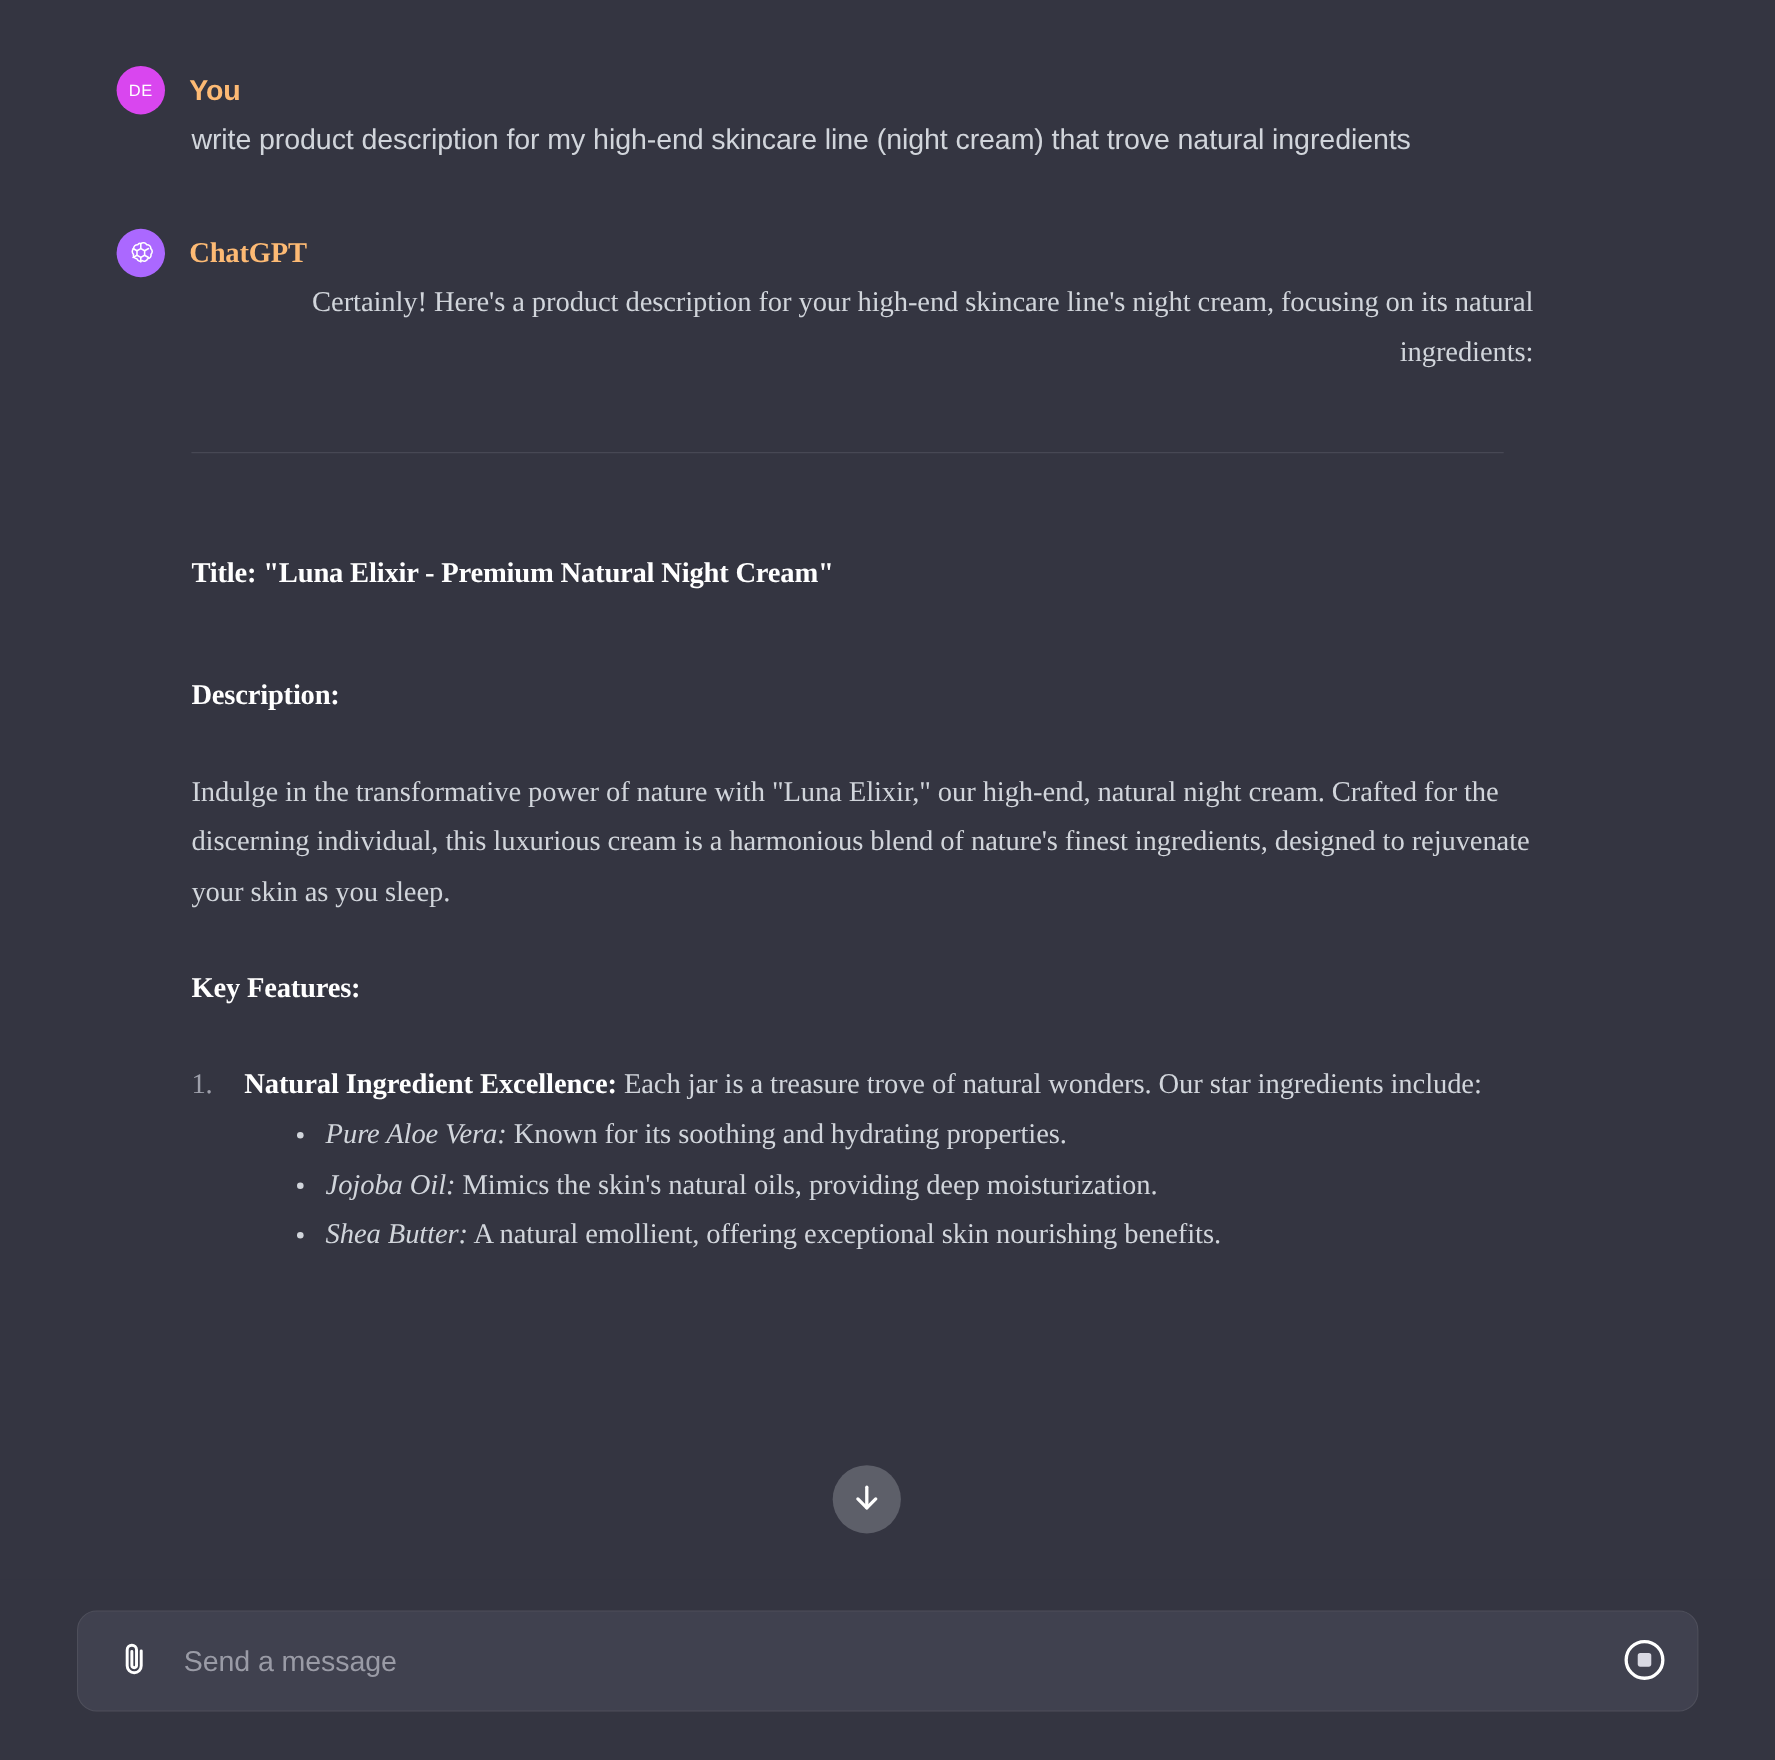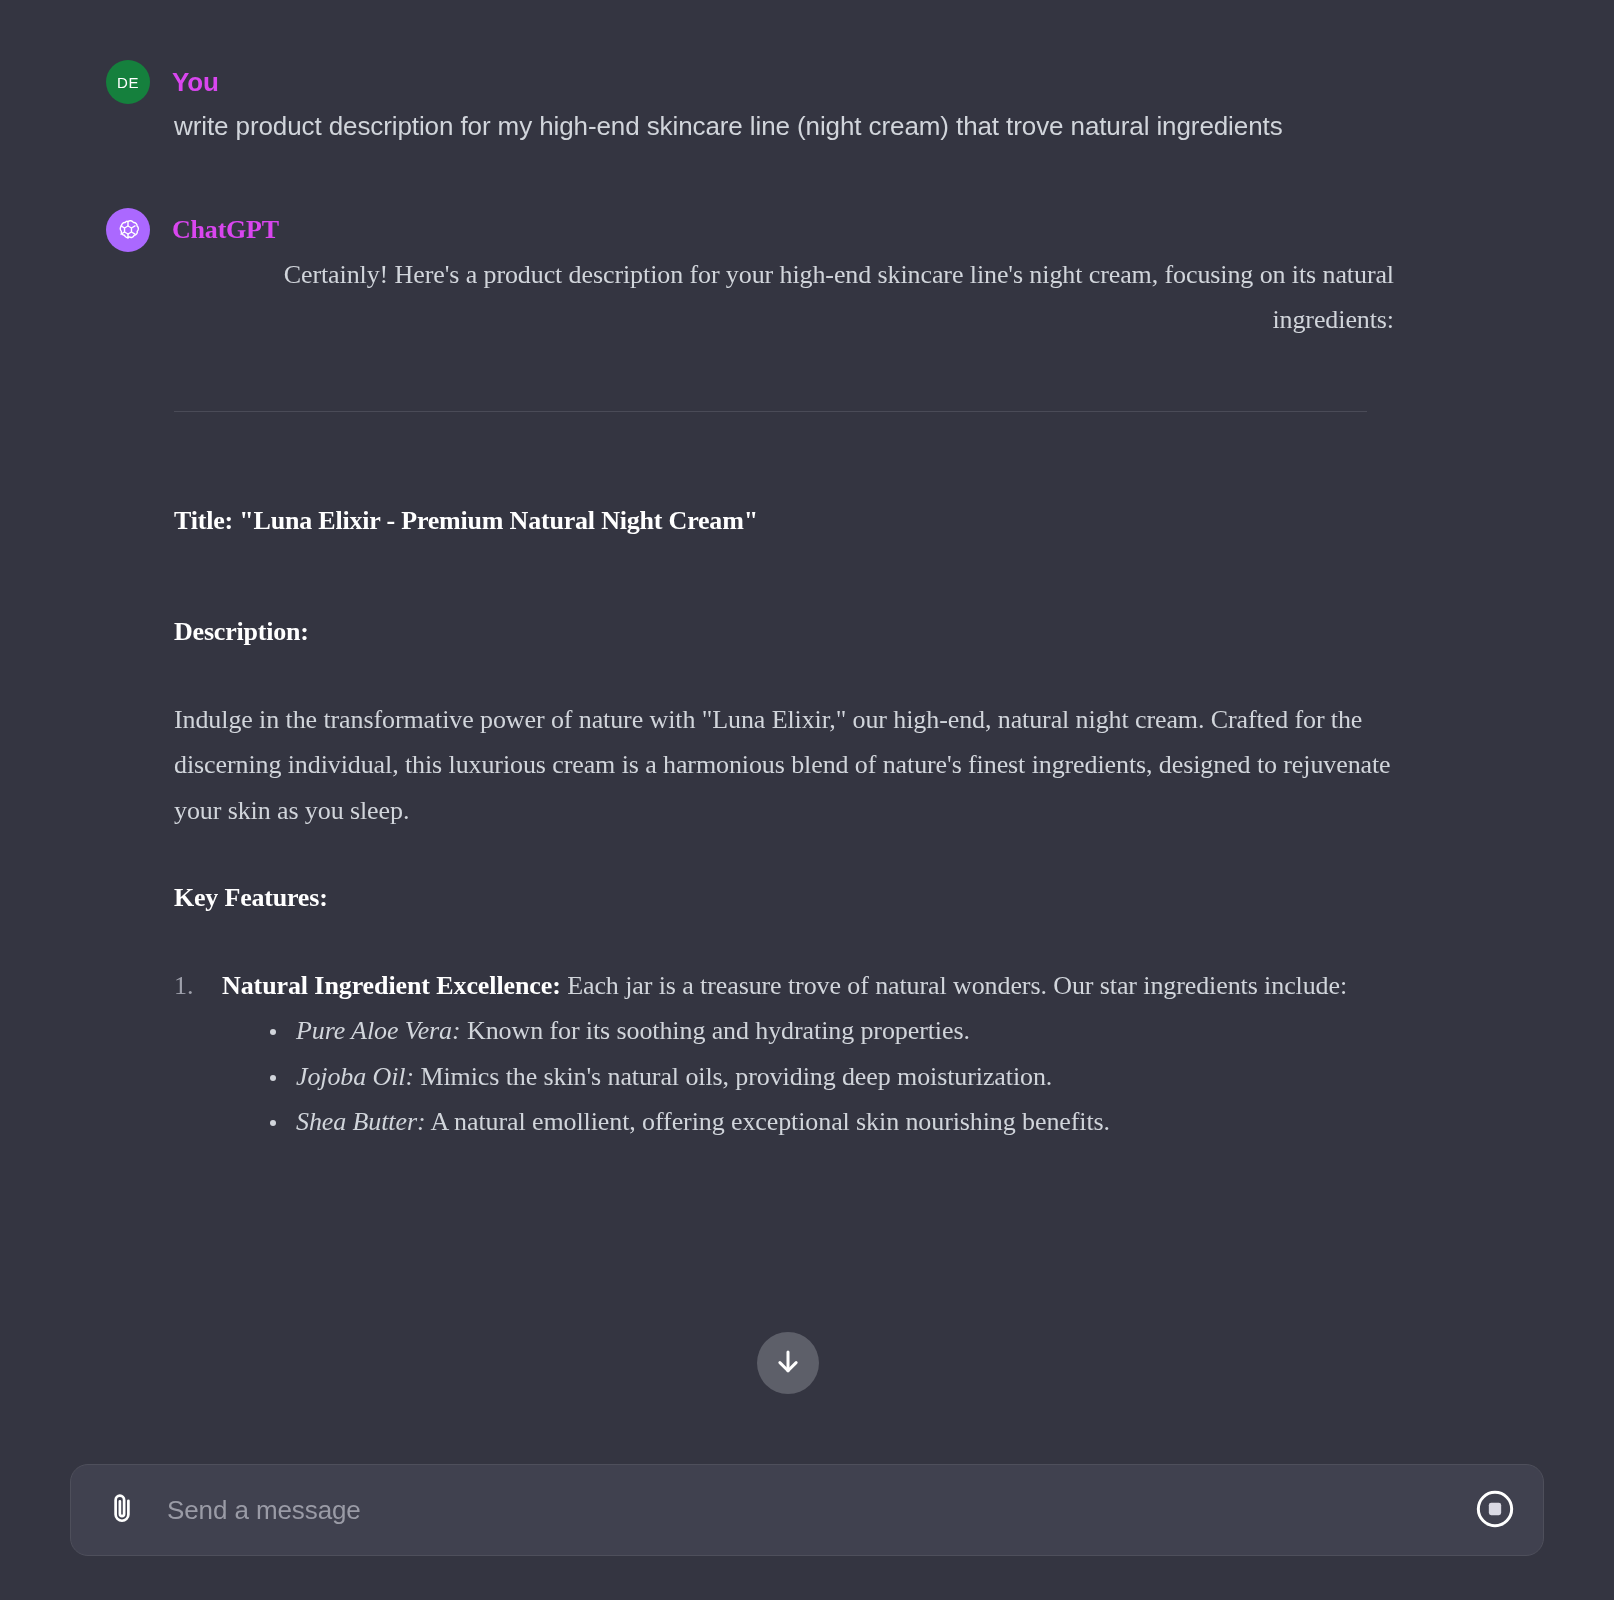--- a/index.html
+++ b/index.html
@@ -42,31 +42,31 @@
     flex: 0 0 44px;
     display: flex;
     align-items: center;
     justify-content: center;
     font-size: 15px;
     font-weight: 400;
     color: #ffffff;
     letter-spacing: 0.5px;
   }
   .avatar-user {
-    background: #15803d;
+    background: #d946ef;
   }
   .avatar-bot {
     background: #ab68ff;
   }
   .avatar-bot svg { display:block; }
 
   .author {
     font-size: 26px;
     font-weight: bold;
-    color: #d946ef;
+    color: #fdba74;
     letter-spacing: -0.2px;
   }
 
   .body {
     padding-left: 174px;
     padding-right: 220px;
     color: #d1d5db;
     font-size: 26px;
     line-height: 1.75;
     letter-spacing: -0.1px;

